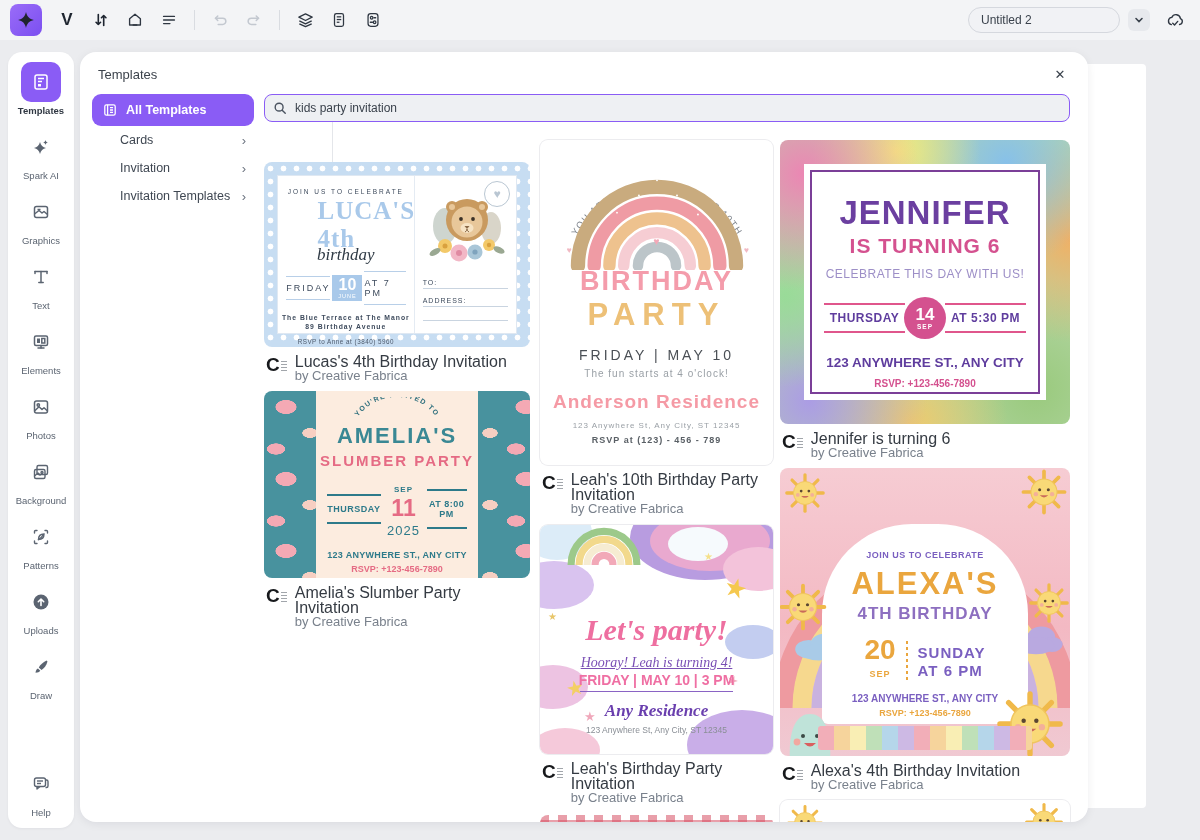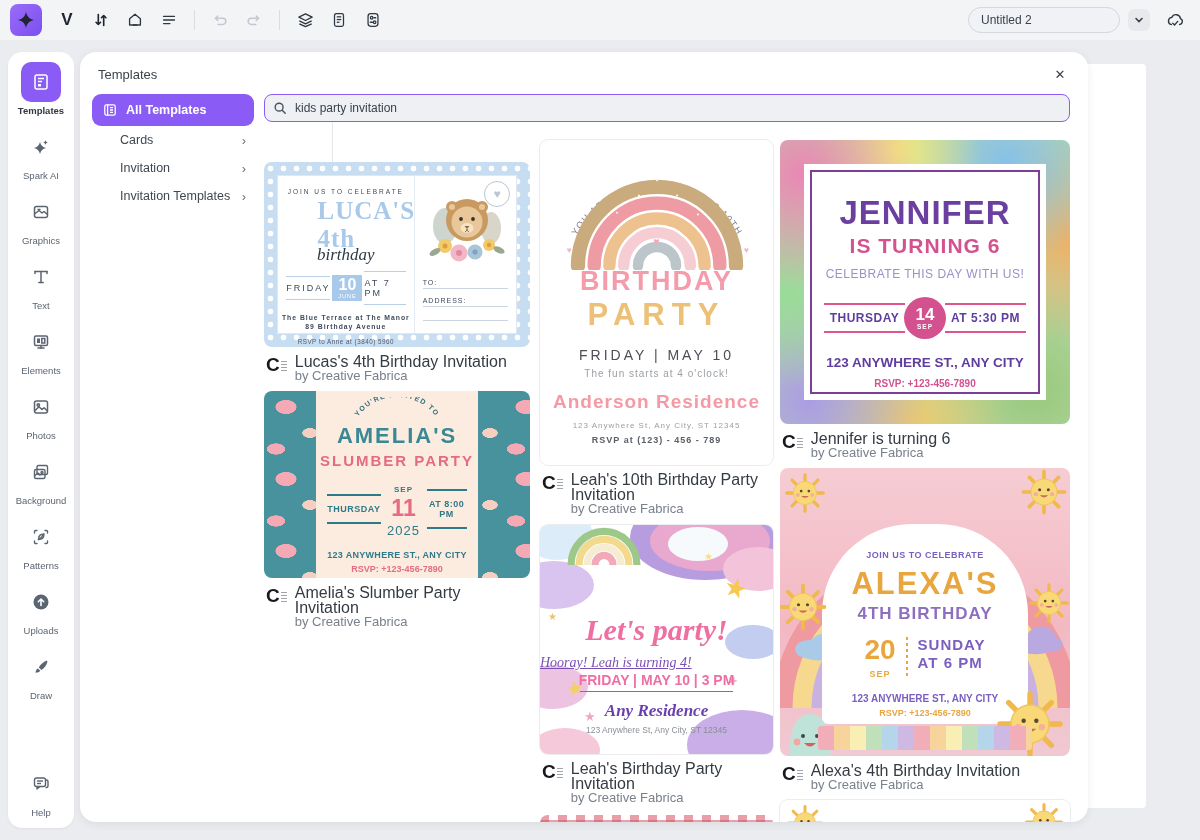--- a/index.html
+++ b/index.html
@@ -118,21 +118,21 @@
   .lucas-ad { position:absolute; left:8px; bottom:26px; font-size:7px; letter-spacing:1px; color:#3d4a5c; right:8px; border-bottom:1px solid #c9d4e0; padding-bottom:2px; }
   .lucas-l3 { position:absolute; left:8px; bottom:12px; right:8px; border-bottom:1px solid #c9d4e0; }
   .lion { position:absolute; left:6px; top:10px; }
 
   
   .lp { height:229px; background:#fff; box-shadow:0 0 0 1px #ececef; }
   .blob { position:absolute; border-radius:50%; }
   .lp-rb { position:absolute; left:24px; top:-6px; }
   .star { position:absolute; color:#f5c84e; }
   .lp-head { position:absolute; left:0; right:0; top:88px; text-align:center; font-family:"Liberation Serif",serif; font-weight:700; font-style:italic; font-size:30px; color:#ee6fa0; }
-  .lp-hooray { position:absolute; left:0; right:0; top:130px; font-family:"Liberation Serif",serif; font-style:italic; font-size:14px; color:#7a4fb5; text-decoration:underline; }
+  .lp-hooray { position:absolute; left:0; right:0; top:130px; text-align:center; font-family:"Liberation Serif",serif; font-style:italic; font-size:14px; color:#7a4fb5; text-decoration:underline; }
   .lp-date { position:absolute; left:0; right:0; top:147px; text-align:center; font-size:14px; font-weight:800; color:#ef6fa3; border-bottom:0; }
   .lp-dline { position:absolute; left:40px; right:40px; top:166px; border-bottom:1.5px solid #8a63c4; }
   .lp-venue { position:absolute; left:0; right:0; top:176px; text-align:center; font-family:"Liberation Serif",serif; font-weight:700; font-style:italic; font-size:17px; color:#6a3fae; }
   .lp-addr { position:absolute; left:0; right:0; top:200px; text-align:center; font-size:8.5px; color:#8a8f96; }
 
   
   .amelia { height:187px; background-color:#48929e;
     background-image:
       radial-gradient(ellipse 15px 10px at 22px 16px, #f4a9b4 68%, transparent 72%),
       radial-gradient(ellipse 11px 7px at 46px 42px, #f7cfc2 68%, transparent 72%),
@@ -152,21 +152,21 @@
 
   
   .alexa { height:288px; background:linear-gradient(180deg,#f6ccd3 0%, #f3b9c3 55%, #f0c9d2 100%); }
   .alexa-stripes { position:absolute; left:38px; right:38px; bottom:6px; height:24px;
     background:repeating-linear-gradient(90deg,#f2aeb8 0 16px,#f6d49c 16px 32px,#f9eeb4 32px 48px,#bfe0b8 48px 64px,#b5d6ea 64px 80px,#cdb9e4 80px 96px); border-radius:3px; }
   .alexa-arch { position:absolute; left:-8px; top:-10px; }
   .alexa-white { position:absolute; left:42px; right:42px; top:56px; bottom:32px; background:#fff; border-radius:90px 90px 6px 6px; display:flex; flex-direction:column; align-items:center; padding-top:26px; }
   .ax-join { font-size:9px; font-weight:700; color:#7a5fc0; letter-spacing:.5px; }
   .ax-name { font-size:31px; font-weight:800; color:#eaa63e; letter-spacing:2px; margin-top:6px; }
   .ax-bday { font-size:17px; font-weight:800; color:#8d6fc0; letter-spacing:1px; margin-top:2px; }
-  .ax-daterow { display:flex; align-items:flex-start; gap:10px; margin-top:12px; }
+  .ax-daterow { display:flex; align-items:flex-end; gap:10px; margin-top:12px; }
   .ax-num { text-align:center; line-height:1; }
   .ax-num .n { font-size:28px; font-weight:800; color:#eaa63e; display:block; }
   .ax-num .m { font-size:9px; font-weight:700; color:#eaa63e; letter-spacing:1px; }
   .ax-dots { width:2px; height:40px; background:repeating-linear-gradient(0deg,#eaa63e 0 3px,transparent 3px 6px); }
   .ax-day { line-height:1.2; }
   .ax-day span { display:block; font-size:15px; font-weight:800; color:#7a5fc0; letter-spacing:1px; }
   .ax-addr { font-size:10px; font-weight:800; color:#7a5fc0; margin-top:13px; }
   .ax-rsvp { font-size:9px; font-weight:700; color:#eaa63e; margin-top:4px; }
   .sun { position:absolute; }
   .cloudi { position:absolute; }

